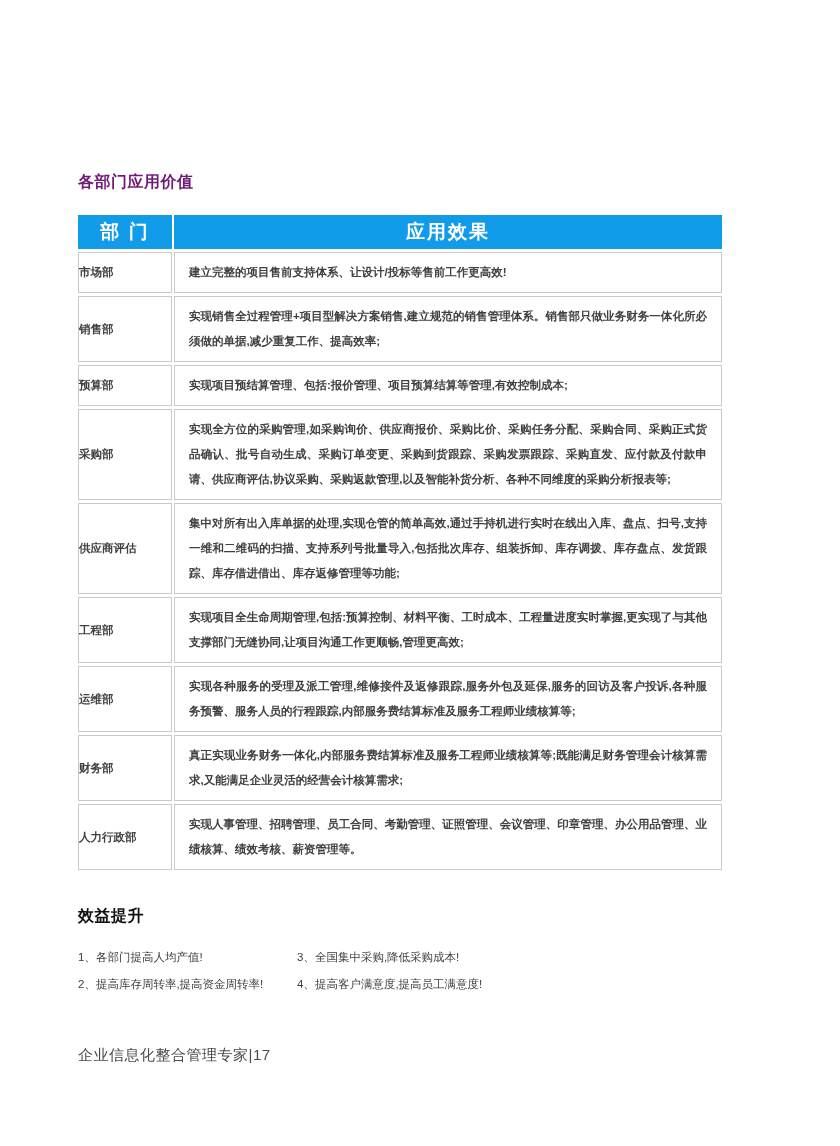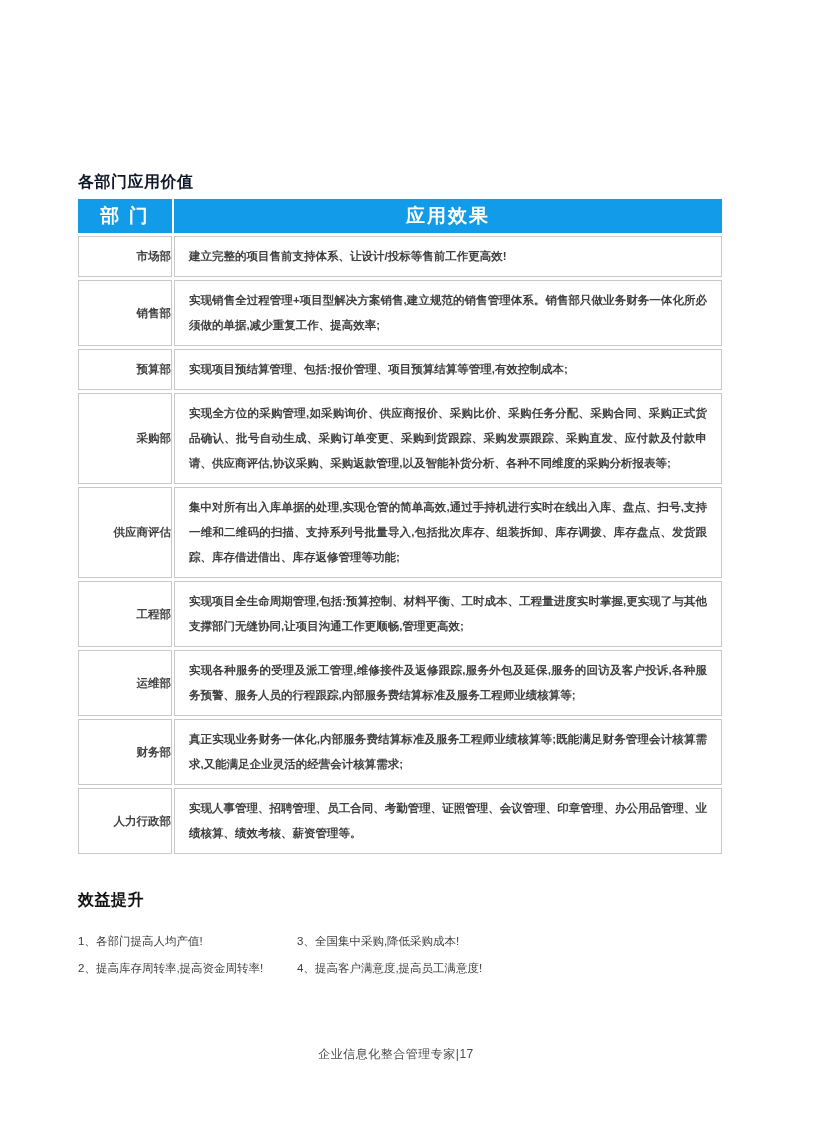--- a/index.html
+++ b/index.html
@@ -14,23 +14,23 @@
   }
   .content {
     position: absolute;
     left: 78px;
     top: 172px;
     width: 648px;
   }
   .doc-title {
     font-size: 16px;
     font-weight: bold;
-    color: #0f172a;
+    color: #701a75;
     letter-spacing: 0.5px;
-    margin-bottom: 3px;
+    margin-bottom: 19px;
   }
   table.value-table {
     width: 648px;
     table-layout: fixed;
     border-collapse: separate;
     border-spacing: 2px 3px;
     margin-left: -2px;
   }
   table.value-table col.c-dept { width: 94px; }
   table.value-table th {
@@ -42,21 +42,21 @@
     text-align: center;
     letter-spacing: 2px;
     border: 1px solid #129BE8;
   }
   table.value-table td {
     background: #ffffff;
     border: 1px solid #c9c9c9;
     color: #404040;
   }
   td.dept-cell {
-    text-align: right;
+    text-align: left;
     vertical-align: middle;
     font-size: 11.5px;
     font-weight: bold;
     color: #333333;
   }
   td.effect-cell {
     font-size: 11.5px;
     line-height: 25px;
     padding: 7px 14px;
     text-align: justify;
@@ -76,25 +76,25 @@
   .benefits-col.right { width: auto; }
   .benefit-item {
     font-size: 11.5px;
     color: #3d3d3d;
     line-height: 15px;
     margin-bottom: 12px;
     white-space: nowrap;
   }
   .page-footer {
     position: absolute;
-    left: 72px;
+    left: 78px;
     top: 1046px;
     width: 648px;
-    text-align: center;
-    font-size: 12px;
+    text-align: left;
+    font-size: 15px;
     color: #4a4a4a;
     letter-spacing: 0.5px;
   }
 </style>
 </head>
 <body>
 
 <div class="page">
   <div class="content">
 

